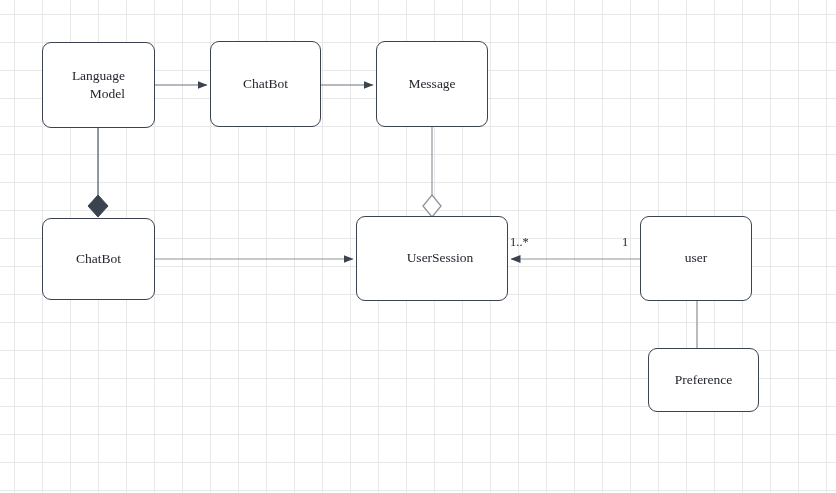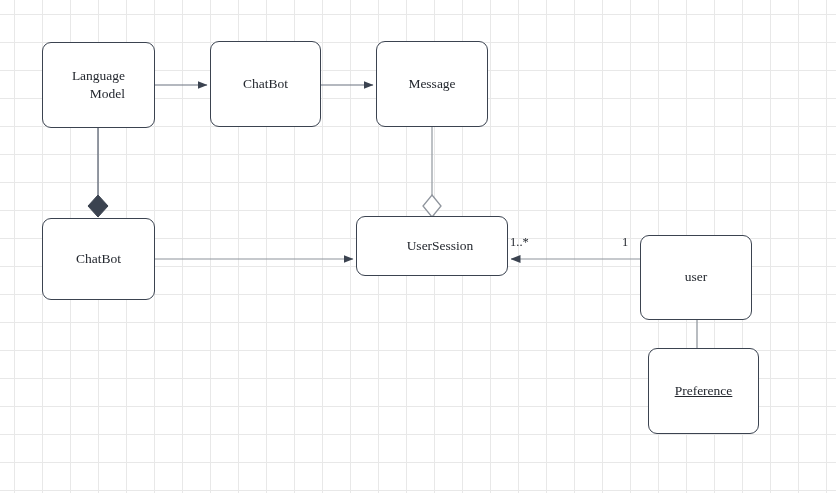--- a/index.html
+++ b/index.html
@@ -113,29 +113,29 @@
   </div>
 
   <div class="node" style="left:376px; top:41px; width:112px; height:86px;">
     <span class="node-label">Message</span>
   </div>
 
   <div class="node" style="left:42px; top:218px; width:113px; height:82px;">
     <span class="node-label">ChatBot</span>
   </div>
 
-  <div class="node" style="left:356px; top:216px; width:152px; height:60px;padding-left:16px;">
+  <div class="node" style="left:356px; top:216px; width:152px; height:85px;padding-left:16px;">
     <span class="node-label">UserSession</span>
   </div>
 
-  <div class="node" style="left:640px; top:216px; width:112px; height:85px;margin-top:19px;">
+  <div class="node" style="left:640px; top:216px; width:112px; height:85px;">
     <span class="node-label">user</span>
   </div>
 
-  <div class="node" style="left:648px; top:348px; width:111px; height:86px;text-decoration:underline;">
+  <div class="node" style="left:648px; top:348px; width:111px; height:64px;">
     <span class="node-label">Preference</span>
   </div>
 
   <div class="edge-label" style="left:510px; top:236px;">1..*</div>
 
   <div class="edge-label" style="left:622px; top:236px;">1</div>
 
 </div>
 
 </body></html>

